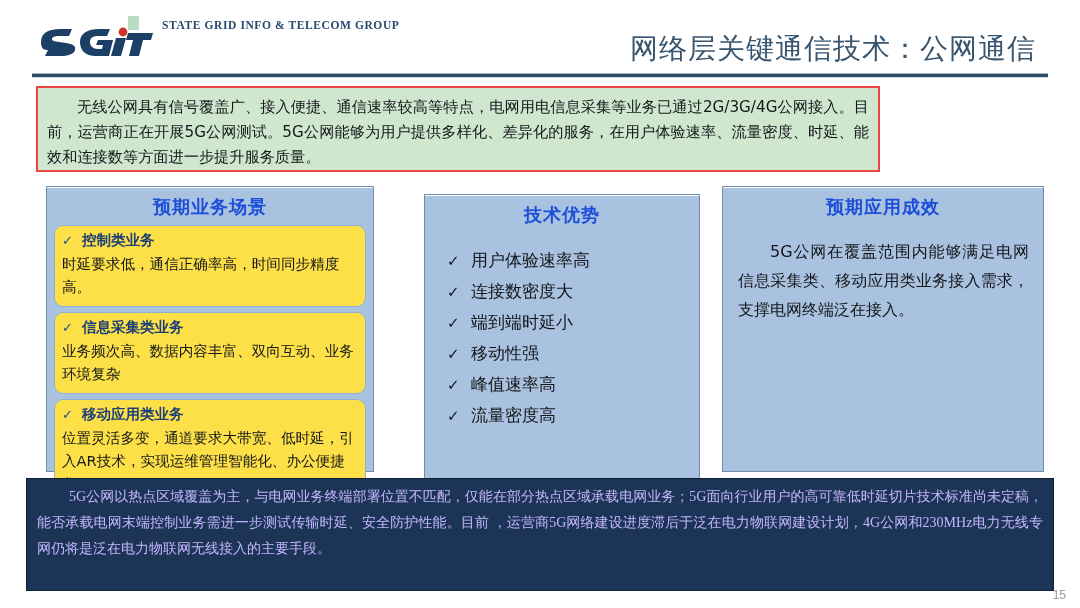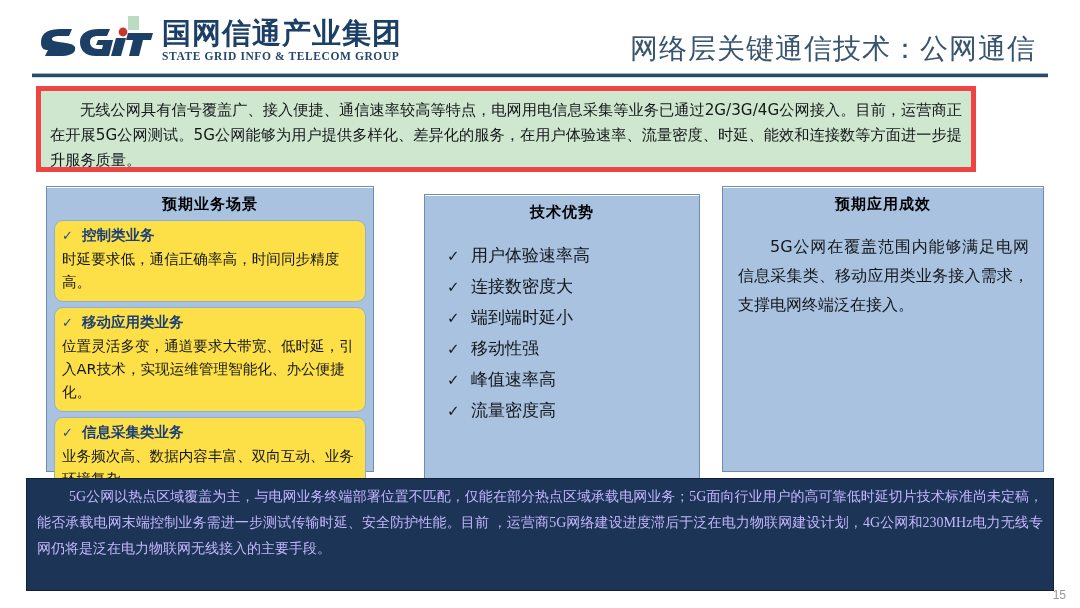--- a/index.html
+++ b/index.html
@@ -80,24 +80,24 @@
     background: #2e4a63;
     border-top: 1px solid #9fb4c6;
     border-bottom: 1px solid #cfdae4;
     box-sizing: border-box;
   }
 
   
   .intro-box {
     position: absolute;
     left: 36px; top: 86px;
-    width: 940px;
+    width: 844px;
     height: 86px;
     background: #cfe7ce;
-    border: 5px solid #ef4444;
+    border: 2px solid #ef4444;
     box-sizing: border-box;
     padding: 7px 9px 0 9px;
   }
   .intro-text {
     font-family: "DejaVu Sans", "Liberation Sans", sans-serif;
     font-size: 15.2px;
     line-height: 25px;
     color: #14171a;
     text-indent: 30px;
     text-align: justify;
@@ -111,23 +111,23 @@
     border: 1px solid #6f8dae;
     box-sizing: border-box;
     box-shadow: inset 0 1px 0 #ffffff;
   }
   .panel-left   { left: 46px;  top: 186px; width: 328px; height: 286px; }
   .panel-mid    { left: 424px; top: 194px; width: 276px; height: 286px; }
   .panel-right  { left: 722px; top: 186px; width: 322px; height: 286px; }
 
   .panel-title {
     font-family: "DejaVu Sans", "Liberation Sans", sans-serif;
-    font-size: 15px;
-    font-weight: bold;
-    color: #000000;
+    font-size: 18px;
+    font-weight: bold;
+    color: #1d4ed8;
     text-align: center;
     padding-top: 8px;
     letter-spacing: 1px;
   }
 
   
   .cards {
     padding: 6px 7px 0 7px;
   }
   .card {
@@ -244,21 +244,20 @@
 
           <path d="M44 26 C44 17 52 13 63 13 L74 13 L71 20 L62 20 C57 20 54 22 54 26 C54 30 57 33 62 33 L66 33 L67 29 L60 29 L62 24 L77 24 L73 40 L60 40 C49 40 44 34 44 26 Z" fill="#1c3f66"></path>
 
           <path d="M80 22 L90 22 L85 40 L75 40 L80 22 Z" fill="#1c3f66"></path>
           <circle cx="87" cy="16" r="4.4" fill="#c8352c"></circle>
 
           <path d="M92 17 L117 17 L115 24 L107 24 L103 40 L93 40 L97 24 L90 24 L92 17 Z" fill="#1c3f66"></path>
         </svg>
       </div>
       <div class="logo-text">
-        <div class="logo-cn">国网信通产业集团</div>
         <div class="logo-en">STATE GRID INFO &amp; TELECOM GROUP</div>
       </div>
     </div>
 
     <div class="slide-title">网络层关键通信技术：公网通信</div>
     <div class="header-rule"></div>
   </div>
 
   <div class="intro-box">
     <div class="intro-text">无线公网具有信号覆盖广、接入便捷、通信速率较高等特点，电网用电信息采集等业务已通过2G/3G/4G公网接入。目前，运营商正在开展5G公网测试。5G公网能够为用户提供多样化、差异化的服务，在用户体验速率、流量密度、时延、能效和连接数等方面进一步提升服务质量。</div>
@@ -270,30 +269,30 @@
 
       <div class="card">
         <div class="card-head">
           <span class="tick">✓</span><span>控制类业务</span>
         </div>
         <div class="card-body">时延要求低，通信正确率高，时间同步精度高。</div>
       </div>
 
       <div class="card">
         <div class="card-head">
+          <span class="tick">✓</span><span>信息采集类业务</span>
+        </div>
+        <div class="card-body">业务频次高、数据内容丰富、双向互动、业务环境复杂</div>
+      </div>
+
+      <div class="card">
+        <div class="card-head">
           <span class="tick">✓</span><span>移动应用类业务</span>
         </div>
         <div class="card-body">位置灵活多变，通道要求大带宽、低时延，引入AR技术，实现运维管理智能化、办公便捷化。</div>
-      </div>
-
-      <div class="card">
-        <div class="card-head">
-          <span class="tick">✓</span><span>信息采集类业务</span>
-        </div>
-        <div class="card-body">业务频次高、数据内容丰富、双向互动、业务环境复杂</div>
       </div>
 
     </div>
   </div>
 
   <div class="panel panel-mid">
     <div class="panel-title">技术优势</div>
     <div class="bullets">
       <div class="bullet">
         <span class="tick">✓</span>

